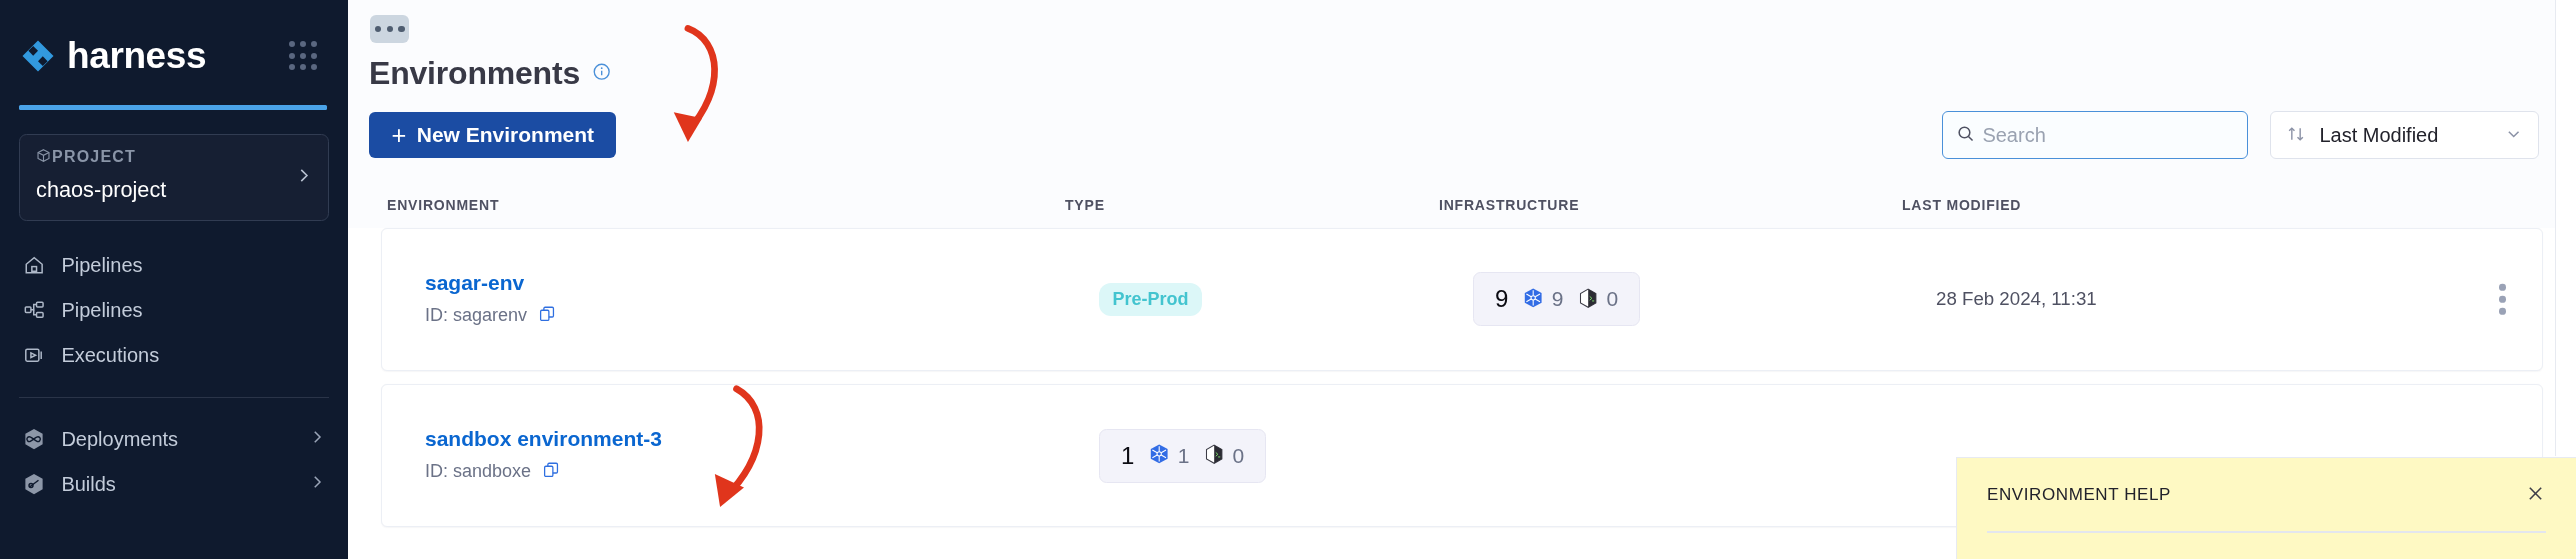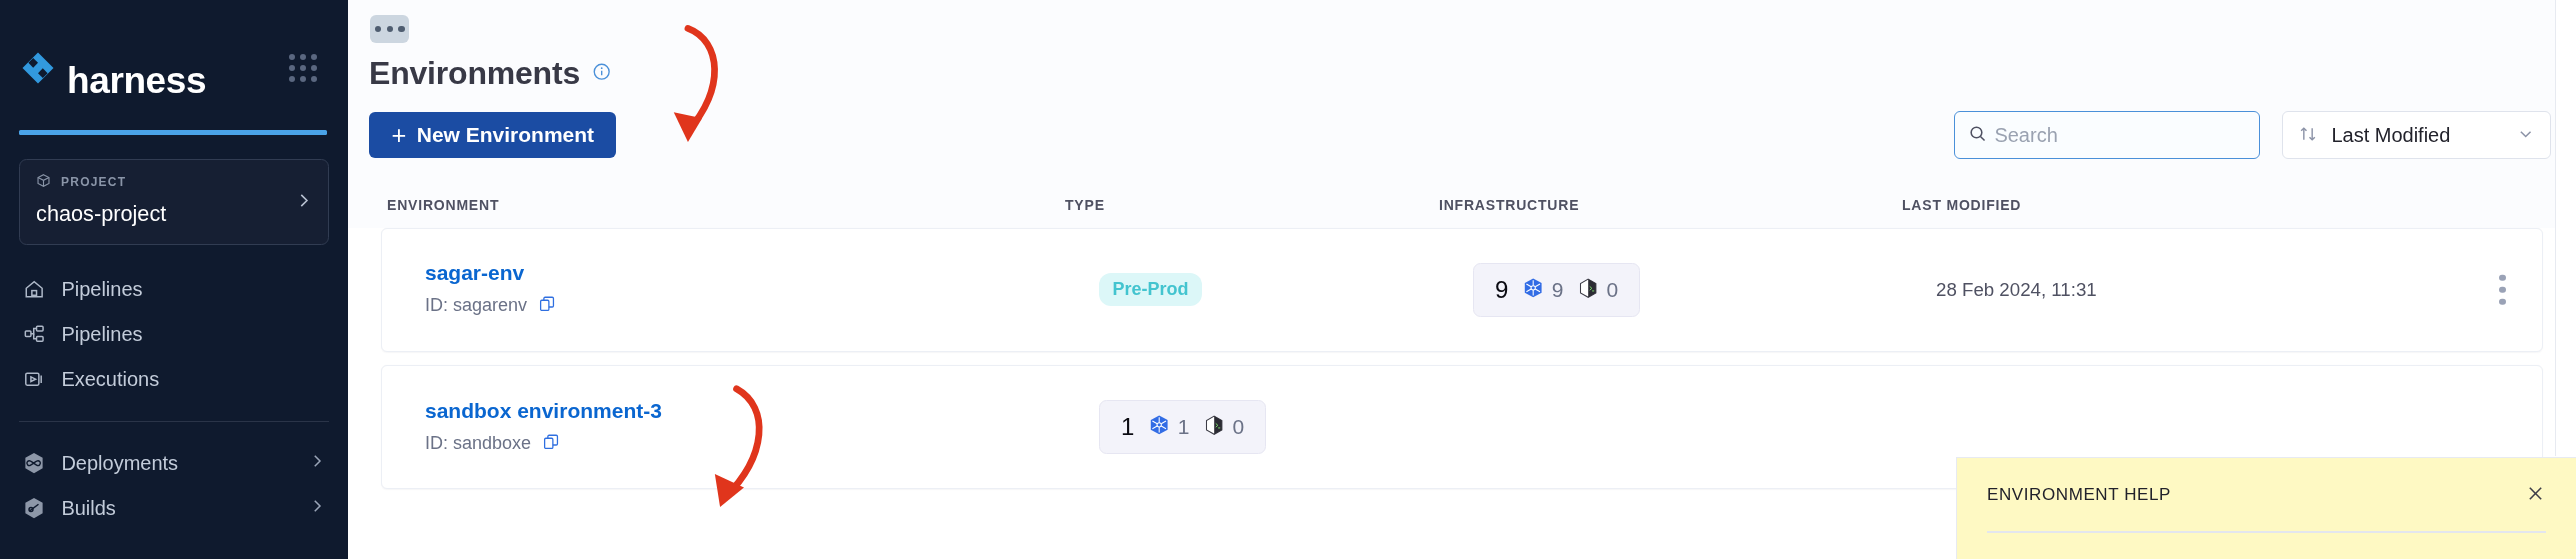--- a/index.html
+++ b/index.html
@@ -26,21 +26,20 @@
     padding: 37px 31px 0 21px;
   }
   .brand { display: flex; align-items: center; gap: 12px; }
   .brand-mark { width: 34px; height: 34px; flex: 0 0 34px; }
   .brand-name {
     color: #ffffff;
     font-size: 37px;
     font-weight: 600;
     letter-spacing: -0.4px;
     line-height: 1;
-    margin-top: 25px;
   }
   .grid-icon {
     display: grid;
     grid-template-columns: repeat(3, 6px);
     grid-template-rows: repeat(3, 6px);
     gap: 5.2px;
     cursor: pointer;
   }
   .grid-icon i { width: 6px; height: 6px; border-radius: 50%; background: #5a6780; display: block; }
 
@@ -55,24 +54,23 @@
     margin: 24px 18.7px 0 18.7px;
     border: 0.7px solid #313c52;
     border-radius: 7.5px;
     background: #161f33;
     padding: 13.4px 16.4px 16.4px 16.4px;
     position: relative;
     cursor: pointer;
   }
   .project-label {
     display: flex;
-    align-items: center;
-    gap: 10px;
+    gap: 1px;
     color: #8a95a8;
-    font-size: 12px;
+    font-size: 16px;
     font-weight: 700;
     letter-spacing: 1.2px;
   }
   .project-value {
     color: #ffffff;
     font-size: 21.7px;
     margin-top: 10.5px;
     font-weight: 400;
   }
   .project-chev {
@@ -101,21 +99,21 @@
   
   .main {
     flex: 1;
     height: 560px;
     position: relative;
     background: #ffffff;
     overflow: hidden;
   }
   .page-head {
     background: #fbfcfe;
-    padding: 15px 4px 0 0;
+    padding: 15px 16px 0 0;
     position: relative;
   }
   .crumb-chip {
     margin-left: 22.4px;
     width: 39px; height: 28px;
     background: #ccd6e0;
     border-radius: 6px;
     display: flex; align-items: center; justify-content: center;
     gap: 5.2px;
     cursor: pointer;
@@ -222,21 +220,21 @@
   .c-infra{ flex: 0 0 463px; }
   .c-mod  { flex: 1; }
 
   .row {
     display: flex;
     align-items: center;
     background: #ffffff;
     border: 0.7px solid #eceff5;
     border-radius: 6px;
     margin: 0 33px 13.4px 33px;
-    height: 124px;
+    height: 143px;
     box-shadow: 0 0.7px 1.5px rgba(20,30,60,0.04);
     cursor: pointer;
     position: relative;
   }
   .row .c-env { padding-left: 43px; }
   .env-name {
     color: #0a66d0;
     font-size: 21px;
     font-weight: 700;
     cursor: pointer;

